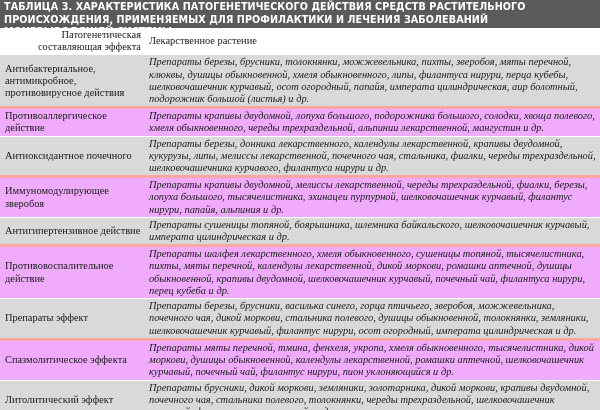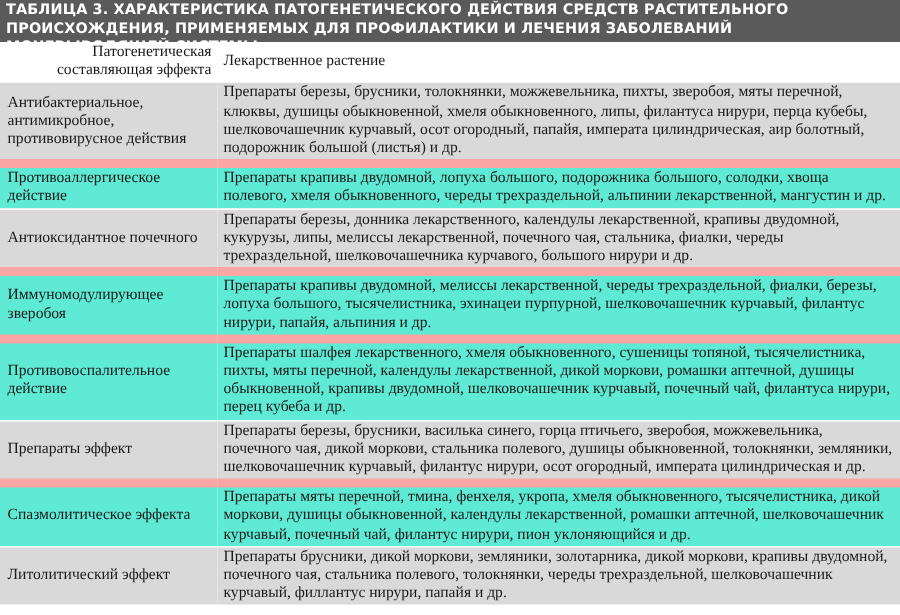--- a/index.html
+++ b/index.html
@@ -18,24 +18,24 @@
       height: 28px;
       text-transform: uppercase;
     }
     table { border-collapse: collapse; width: 600px; table-layout: fixed; }
     col.c1 { width: 145px; }
     col.c2 { width: 455px; }
     td, th { font-size: 10.4px; line-height: 12.2px; vertical-align: middle; padding: 1px 4px 1px 4px; font-weight: normal; text-align: left; }
     th { text-align: right; height: 23px; background: #ffffff; }
     th.c2h { text-align: left; }
     tr.gray td { background: #d9d9d9; }
-    tr.white td { background: #5eead4; border-top: 6px solid #fca5a5; }
+    tr.white td { background: #f0abfc; border-top: 3px solid #fca5a5; }
     tr.gray td { border-top: 1px solid #ffffff; }
     td.effect { padding-left: 5px; }
-    td.plants { padding-left: 4px; padding-right: 4px; }
+    td.plants { padding-left: 4px; padding-right: 4px; font-style: italic; }
   </style>
 </head>
 <body>
 
 <div class="title-bar">Таблица 3. Характеристика патогенетического действия средств растительного происхождения, применяемых для профилактики и лечения заболеваний мочевыводящей системы</div>
 
 <table>
   <colgroup>
       <col class="c1">
       <col class="c2">
@@ -50,25 +50,29 @@
     <tr class="gray" style="height:47px">
       <td class="effect">Антибактериальное, антимикробное, противовирусное действия</td>
       <td class="plants">Препараты березы, брусники, толокнянки, можжевельника, пихты, зверобоя, мяты перечной, клюквы, душицы обыкновенной, хмеля обыкновенного, липы, филантуса нирури, перца кубебы, шелковочашечник курчавый, осот огородный, папайя, императа цилиндрическая, аир болотный, подорожник большой (листья) и др.</td>
     </tr>
     <tr class="white" style="height:22px">
       <td class="effect">Противоаллергическое действие</td>
       <td class="plants">Препараты крапивы двудомной, лопуха большого, подорожника большого, солодки, хвоща полевого, хмеля обыкновенного, череды трехраздельной, альпинии лекарственной, мангустин и др.</td>
     </tr>
     <tr class="gray" style="height:38px">
       <td class="effect">Антиоксидантное почечного</td>
-      <td class="plants">Препараты березы, донника лекарственного, календулы лекарственной, крапивы двудомной, кукурузы, липы, мелиссы лекарственной, почечного чая, стальника, фиалки, череды трехраздельной, шелковочашечника курчавого, большого нирури и др.</td>
+      <td class="plants">Препараты березы, донника лекарственного, календулы лекарственной, крапивы двудомной, кукурузы, липы, мелиссы лекарственной, почечного чая, стальника, фиалки, череды трехраздельной, шелковочашечника курчавого, филантуса нирури и др.</td>
     </tr>
     <tr class="white" style="height:36px">
       <td class="effect">Иммуномодулирующее зверобоя</td>
       <td class="plants">Препараты крапивы двудомной, мелиссы лекарственной, череды трехраздельной, фиалки, березы, лопуха большого, тысячелистника, эхинацеи пурпурной, шелковочашечник курчавый, филантус нирури, папайя, альпиния и др.</td>
+    </tr>
+    <tr class="gray" style="height:25px">
+      <td class="effect">Антигипертензивное действие</td>
+      <td class="plants">Препараты сушеницы топяной, боярышника, шлемника байкальского, шелковочашечник курчавый, императа цилиндрическая и др.</td>
     </tr>
     <tr class="white" style="height:41px">
       <td class="effect">Противовоспалительное действие</td>
       <td class="plants">Препараты шалфея лекарственного, хмеля обыкновенного, сушеницы топяной, тысячелистника, пихты, мяты перечной, календулы лекарственной, дикой моркови, ромашки аптечной, душицы обыкновенной, крапивы двудомной, шелковочашечник курчавый, почечный чай, филантуса нирури, перец кубеба и др.</td>
     </tr>
     <tr class="gray" style="height:41px">
       <td class="effect">Препараты эффект</td>
       <td class="plants">Препараты березы, брусники, василька синего, горца птичьего, зверобоя, можжевельника, почечного чая, дикой моркови, стальника полевого, душицы обыкновенной, толокнянки, земляники, шелковочашечник курчавый, филантус нирури, осот огородный, императа цилиндрическая и др.</td>
     </tr>
     <tr class="white" style="height:37px">

